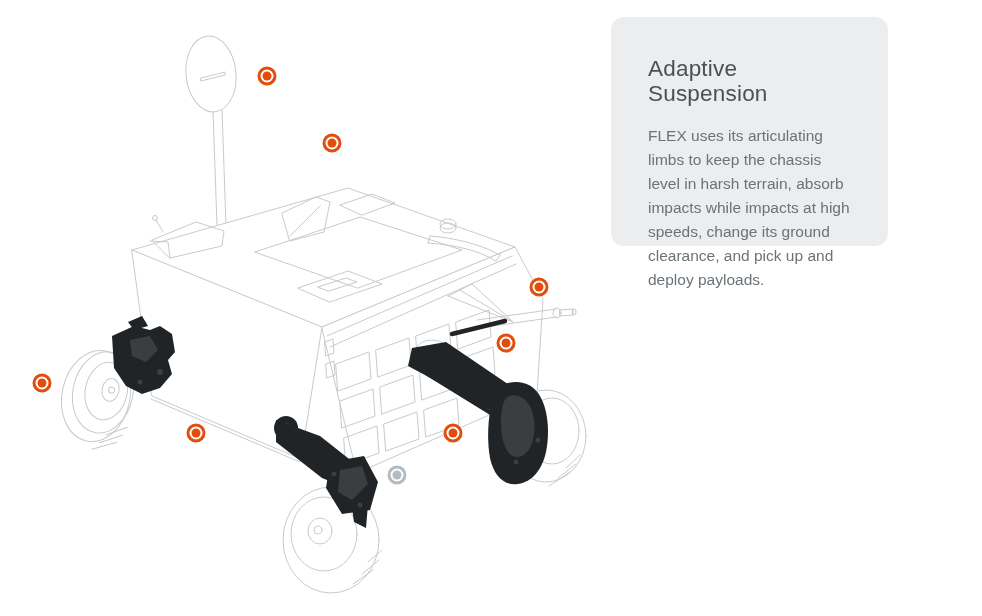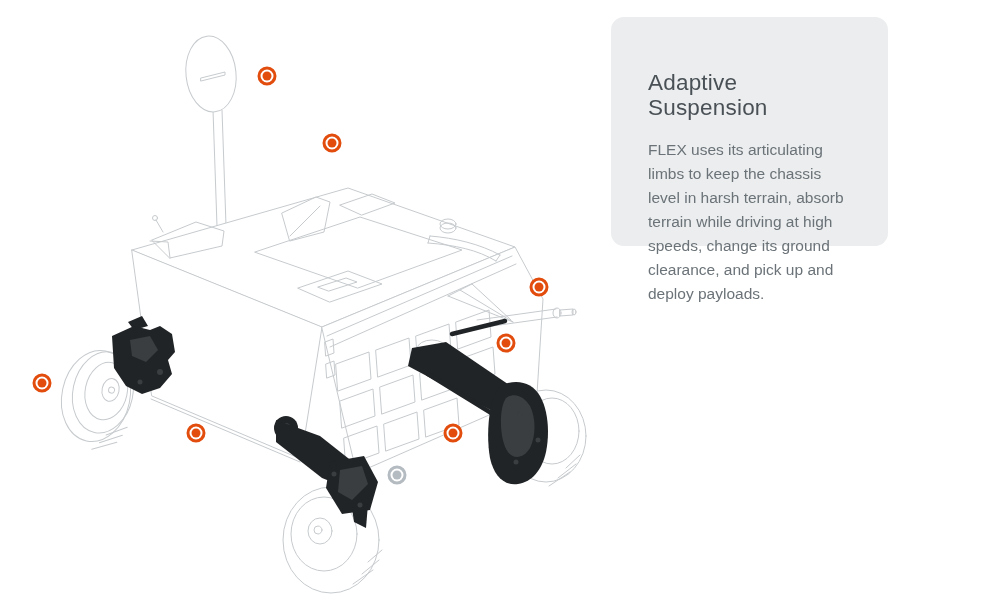--- a/index.html
+++ b/index.html
@@ -27,21 +27,21 @@
     box-sizing:border-box;display:flex;align-items:center;justify-content:center;
     padding:0;cursor:pointer;outline:none;
   }
   .hotspot .dot{width:9px;height:9px;border-radius:50%;background:currentColor;}
 
   
   .card{
     position:absolute;left:611px;top:17px;width:277px;height:229px;
     box-sizing:border-box;border-radius:13px;
     background:#ebedee;
-    padding:54px 34px 0 37px;
+    padding:40px 34px 0 37px;
   }
   .card h1{
     margin:0 0 17px 0;font-size:22.5px;font-weight:400;
     color:#4a5156;letter-spacing:.2px;line-height:1.1;
   }
   .card p{
     margin:0;font-size:15.5px;line-height:24px;color:#6b7378;
   }
 </style>
 </head>
@@ -194,14 +194,14 @@
         <span class="dot"></span>
       </button>
       <button class="hotspot inactive" style="left: 397px; top: 475px; color: rgb(180, 187, 193);">
         <span class="dot"></span>
       </button>
     </div>
 </div>
 
 <div class="card" style="background: rgb(235, 237, 238);">
   <h1 style="color: rgb(74, 81, 86);">Adaptive Suspension</h1>
-  <p style="color: rgb(107, 115, 120);">FLEX uses its articulating limbs to keep the chassis level in harsh terrain, absorb terrain while driving at high speeds, change its ground clearance, and pick up and deploy payloads.</p>
+  <p style="color: rgb(107, 115, 120);">FLEX uses its articulating limbs to keep the chassis level in harsh terrain, absorb impacts while impacts at high speeds, change its ground clearance, and pick up and deploy payloads.</p>
 </div>
 
 </body></html>

